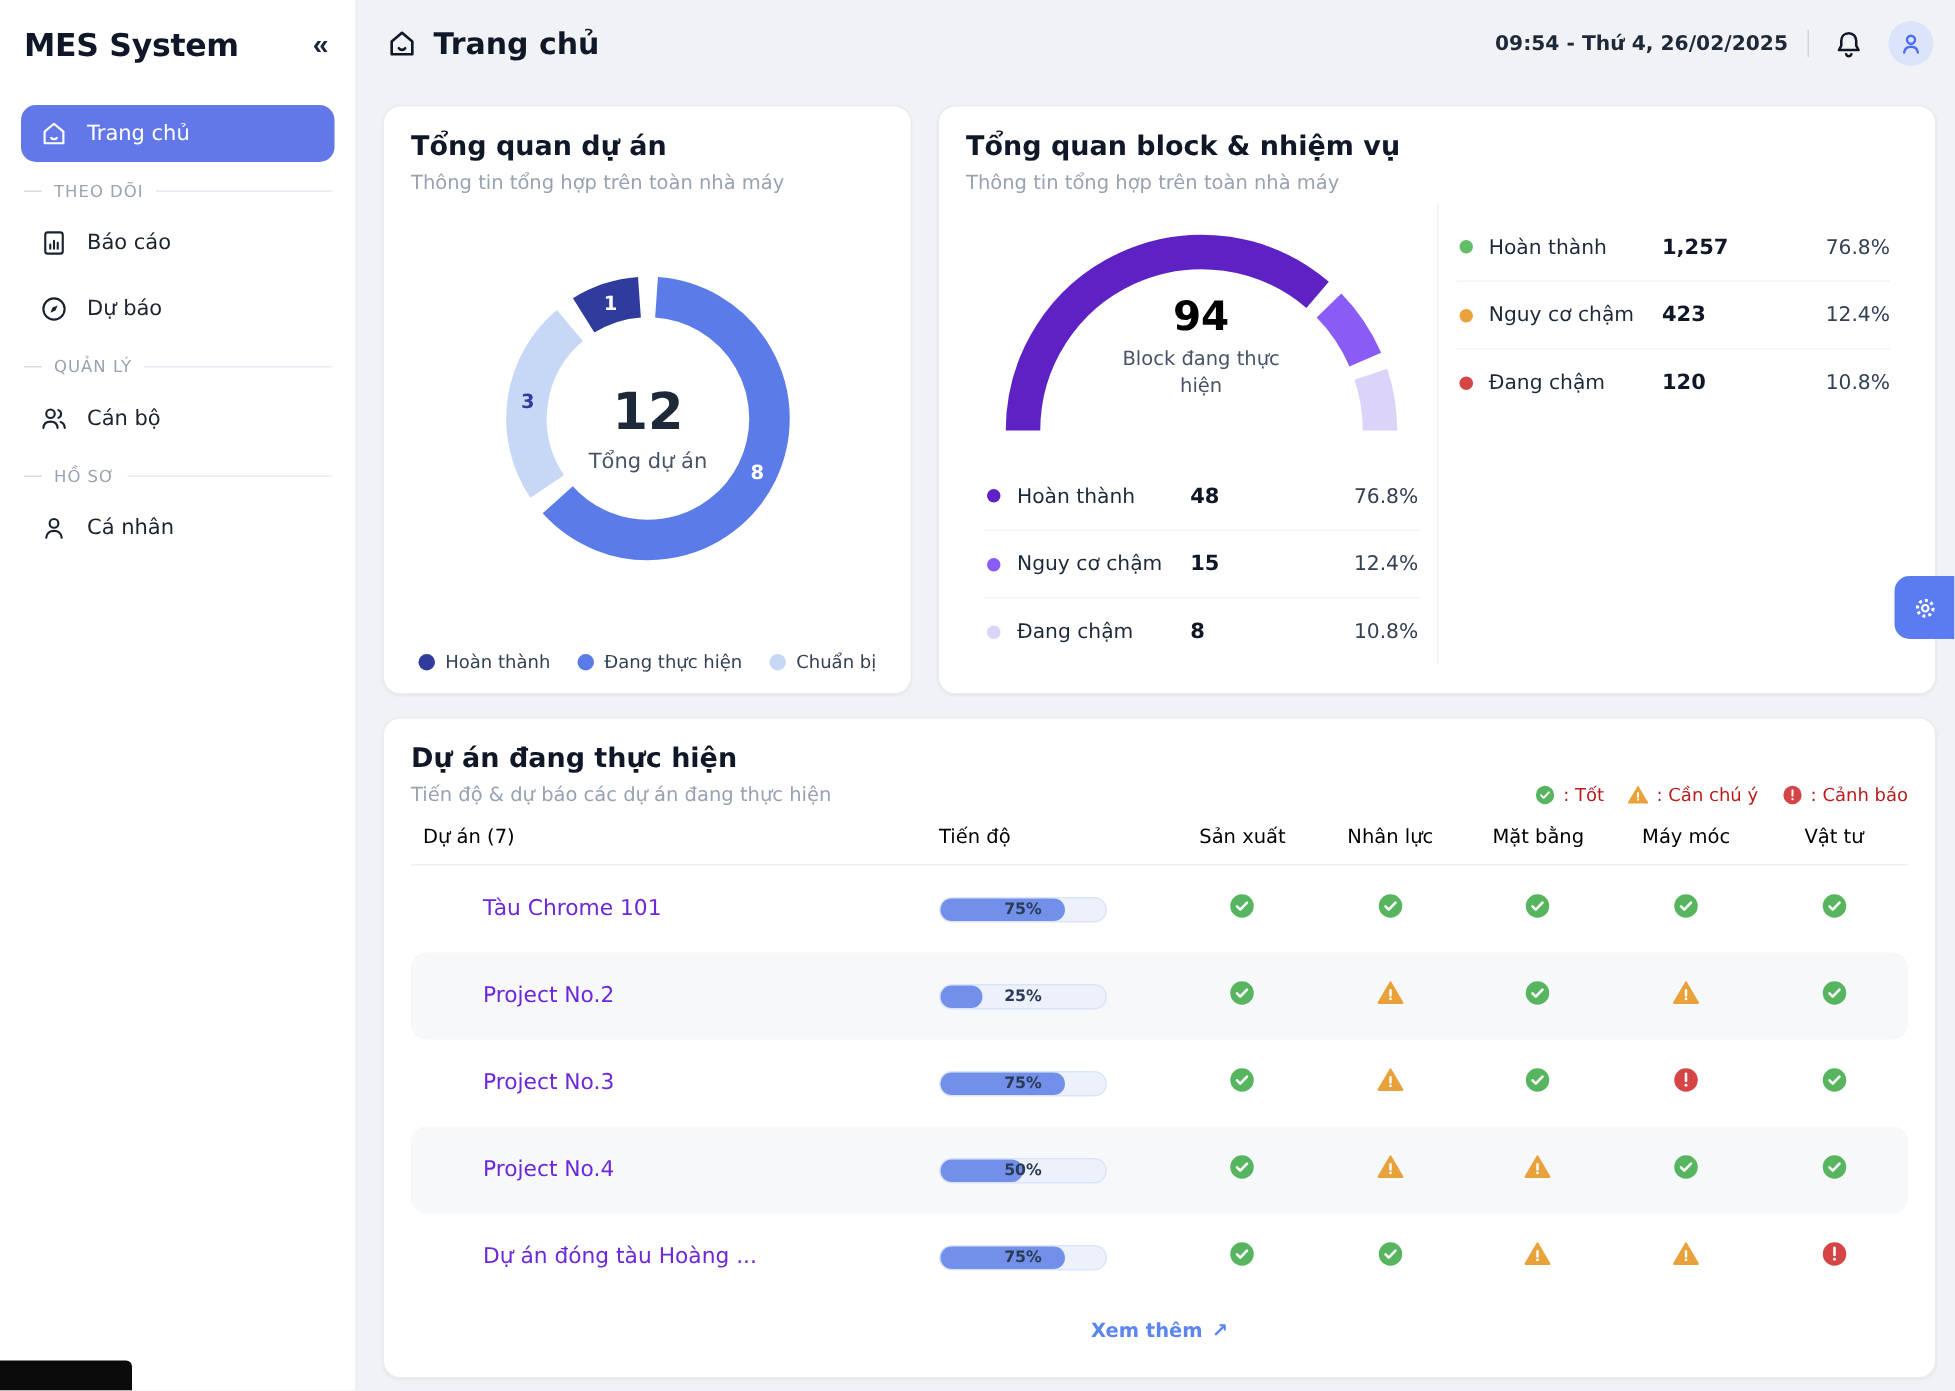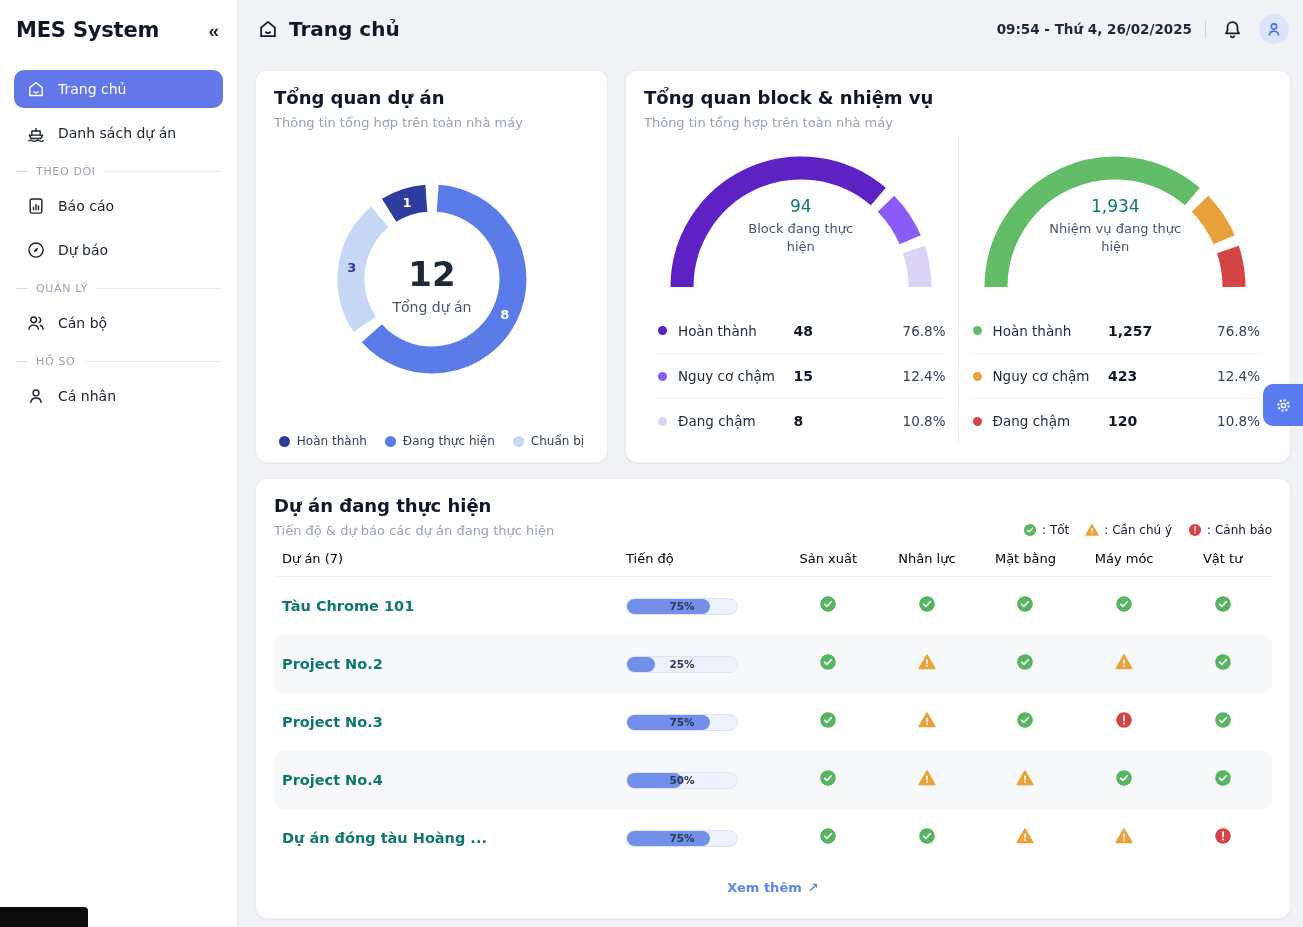--- a/index.html
+++ b/index.html
@@ -48,45 +48,45 @@
   .dl-item { display: flex; align-items: center; gap: 7px; font-size: 12px; color: #344054; }
   .dl-dot { width: 11px; height: 11px; border-radius: 50%; }
 
   
   .card-2 { flex: 1; height: 393px; padding: 16px 18px 8px; }
   .panels { display: flex; margin-top: 6px; }
   .panel { flex: 1; padding: 0 12px; }
   .panel + .panel { border-left: 1px solid #EEF0F4; }
   .gauge-wrap { position: relative; width: 280px; height: 164px; margin: 2px auto 0; }
   .gauge-center { position: absolute; left: 50%; top: 58px; transform: translateX(-50%); width: 132px; text-align: center; }
-  .gauge-num { font-size: 17px; font-weight: normal; color: #0f766e; }
+  .gauge-num { font-size: 27px; font-weight: bold; color: #000000; }
   .gauge-label { font-size: 13px; color: #475467; margin-top: 4px; line-height: 1.35; }
   .g-rows { margin-top: 6px; }
   .g-row { display: flex; align-items: center; height: 45px; }
   .g-row + .g-row { border-top: 1px solid #F2F4F7; }
   .g-dot { width: 9px; height: 9px; border-radius: 50%; margin: 0 11px 0 2px; flex: 0 0 auto; }
   .g-label { flex: 1; font-size: 13.5px; color: #1D2939; }
   .g-count { width: 72px; text-align: left; font-weight: bold; font-size: 14px; color: #101828; }
   .g-pct { width: 80px; text-align: right; font-size: 13.5px; color: #344054; }
 
   
   .card-3 { margin-top: 15px; height: 441px; padding: 16px 18px 2px; }
   .card3-head { display: flex; justify-content: space-between; align-items: flex-end; }
   .tbl-legend { display: flex; gap: 16px; align-items: center; padding-bottom: 1px; }
-  .tl-item { display: flex; align-items: center; gap: 5px; font-size: 12px; color: #0f172a; }
+  .tl-item { display: flex; align-items: center; gap: 5px; font-size: 12px; color: #b91c1c; }
   .tbl { margin-top: 13px; }
   .thead, .tr { display: grid; grid-template-columns: 345px 160px repeat(5, 1fr); align-items: center; }
   .thead { padding-bottom: 10px; border-bottom: 1px solid #EEF0F3; }
   .th { font-size: 13px; color: #000000; }
   .th.first { padding-left: 8px; }
   .th.left { padding-left: 7px; }
   .th.center { text-align: center; }
   .tr { height: 58px; border-radius: 10px; }
   .tr:nth-child(even) { background: #F7F8FA; }
-  .td-name { padding-left: 8px; font-size: 14.5px; font-weight: 700; color: #0f766e; }
+  .td-name { padding-left: 8px; font-size: 14.5px; font-weight: 400; color: #6d28d9; margin-left: 40px; }
   .td-status { text-align: center; }
   .td-status svg { display: inline-block; }
   .tl-item svg { display: inline-block; }
   .pbar { position: relative; width: 112px; height: 17px; background: #ECF1FC; border: 1px solid #DBE5F9; border-radius: 10px; margin-left: 7px; padding-left: 11px; }
   .pfill { position: absolute; left: 0; top: 0; bottom: 0; background: #7290EA; border-radius: 9px; }
   .plabel { position: absolute; left: 0; right: 0; top: 0; bottom: 0; text-align: center; line-height: 15px; font-size: 10.5px; font-weight: 600; color: #2B3A55; }
   .tbl-more { display: flex; align-items: center; justify-content: center; gap: 6px; padding: 13px 0 6px; color: #5B86F0; font-size: 13px; font-weight: 600; cursor: pointer; }
   .more-arrow { font-size: 13px; }
 
   
@@ -105,31 +105,20 @@
   </div>
 
   <div class="nav-item active">
     <span>
         <svg width="20" height="20" viewBox="0 0 24 24" fill="none" stroke="currentColor" stroke-width="1.7" stroke-linecap="round" stroke-linejoin="round">
           <path d="M4.5 10.5L12 4.2l7.5 6.3v9.3H4.5Z"></path>
           <path d="M9.7 15.4c.6.8 1.4 1.2 2.3 1.2s1.7-.4 2.3-1.2"></path>
         </svg>
       </span>
     <span>Trang chủ</span>
-  </div>
-  <div class="nav-item">
-    <span>
-        <svg width="20" height="20" viewBox="0 0 24 24" fill="none" stroke="currentColor" stroke-width="1.7" stroke-linecap="round" stroke-linejoin="round">
-          <path d="M4 14.5h16l-2 4H6Z"></path>
-          <path d="M7 14.5V9.5h10v5"></path>
-          <path d="M12 9.5V6.8"></path>
-          <path d="M3.5 21.3c1.4-1 2.9-1 4.3 0s2.9 1 4.3 0 2.9-1 4.3 0 2.9 1 4.3 0"></path>
-        </svg>
-      </span>
-    <span>Danh sách dự án</span>
   </div>
 
   <div class="nav-section">THEO DÕI</div>
   <div class="nav-item">
     <span>
         <svg width="20" height="20" viewBox="0 0 24 24" fill="none" stroke="currentColor" stroke-width="1.7" stroke-linecap="round" stroke-linejoin="round">
           <rect x="5" y="3.5" width="14" height="17" rx="2"></rect>
           <path d="M9 16.5v-3.2M12 16.5v-6.2M15 16.5v-4.6"></path>
         </svg>
       </span>
@@ -268,33 +257,20 @@
      </div>
               <div class="g-row">
        <span class="g-dot" style="background:#DCD3F8"></span>
        <span class="g-label">Đang chậm</span>
        <span class="g-count">8</span>
        <span class="g-pct">10.8%</span>
      </div>
             </div>
         </div>
         <div class="panel">
-          <div class="gauge-wrap">
-            <div id="task-gauge">
-                <svg width="280" height="164" viewBox="0 0 280 164">
-                  <path d="M21.0 149.0A119 119 0 0 1 217.4 58.6" stroke="#63BD68" stroke-width="23" fill="none"></path>
-                  <path d="M225.0 65.7A119 119 0 0 1 249.2 101.8" stroke="#E9A23B" stroke-width="23" fill="none"></path>
-                  <path d="M252.9 111.5A119 119 0 0 1 259.0 149.0" stroke="#D64545" stroke-width="23" fill="none"></path>
-                </svg>
-              </div>
-            <div class="gauge-center">
-              <div class="gauge-num">1,934</div>
-              <div class="gauge-label">Nhiệm vụ đang thực hiện</div>
-            </div>
-          </div>
           <div class="g-rows" id="task-rows">
               <div class="g-row">
        <span class="g-dot" style="background:#63BD68"></span>
        <span class="g-label">Hoàn thành</span>
        <span class="g-count">1,257</span>
        <span class="g-pct">76.8%</span>
      </div>
               <div class="g-row">
        <span class="g-dot" style="background:#E9A23B"></span>
        <span class="g-label">Nguy cơ chậm</span>

